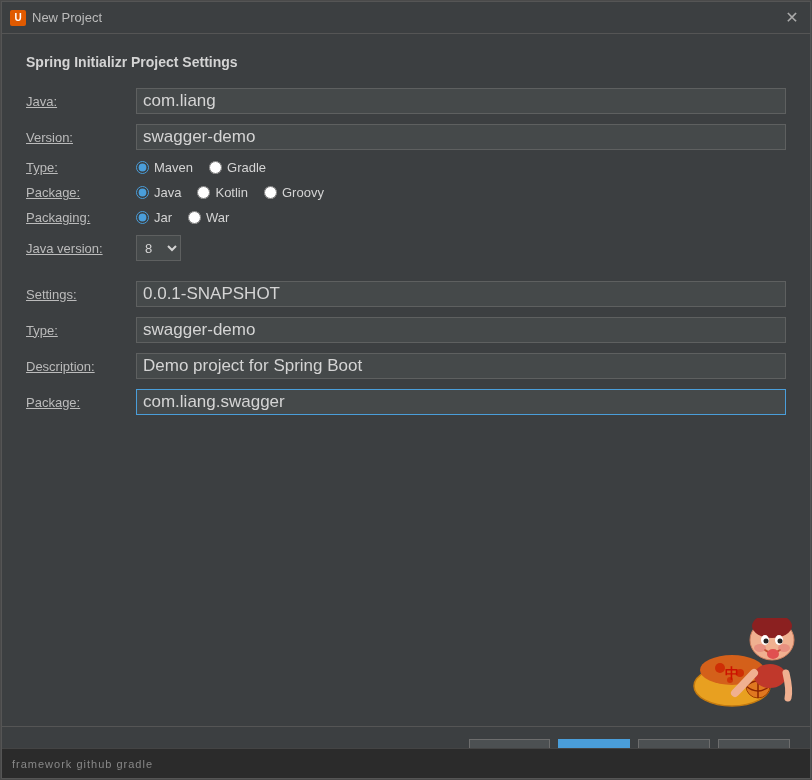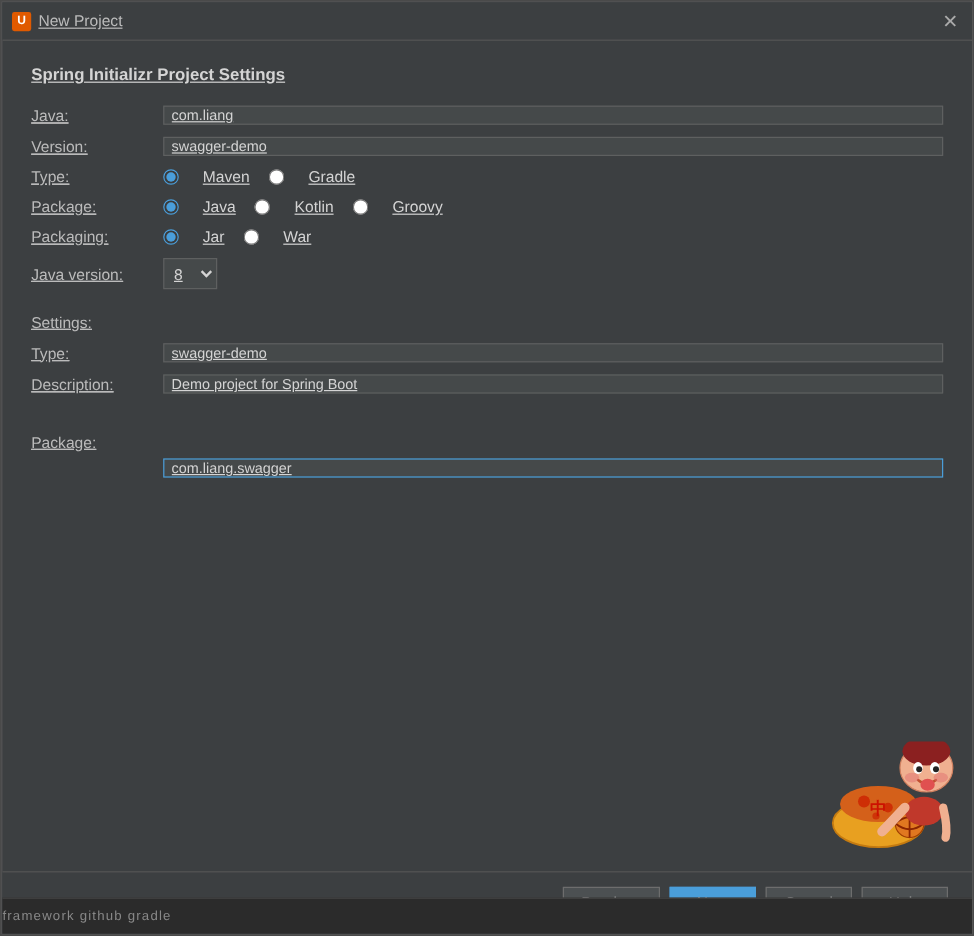--- a/index.html
+++ b/index.html
@@ -53,41 +53,39 @@
       align-items: center;
       justify-content: center;
       font-size: 10px;
       color: white;
       font-weight: bold;
     }
 
     .title-text {
       color: #bbbbbb;
       font-size: 13px;
-      text-decoration: underline;
     }
 
     .close-btn {
       width: 20px;
       height: 20px;
       background: none;
       border: none;
       color: #aaa;
       cursor: pointer;
       font-size: 16px;
       display: flex;
       align-items: center;
       justify-content: center;
     }
 
     .content {
       flex: 1;
       padding: 20px 24px;
       overflow: auto;
-      text-decoration: underline;
     }
 
     .section-title {
       font-size: 14px;
       font-weight: bold;
       color: #d4d4d4;
       margin-bottom: 18px;
     }
 
     .form-row {
@@ -102,45 +100,44 @@
       color: #bbbbbb;
       font-size: 13px;
     }
 
     .form-label span {
       text-decoration: underline;
     }
 
     .form-input {
       flex: 1;
-      height: 16px;
+      height: 26px;
       background: #45494a;
       border: 1px solid #5e6060;
       color: #d4d4d4;
       padding: 2px 6px;
-      font-size: 12px;
+      font-size: 17px;
       outline: none;
     }
 
     .form-input.active-border {
       border-color: #4a9eda;
-      margin-top: 44px;
     }
 
     .radio-group {
       display: flex;
       align-items: center;
       gap: 16px;
       flex: 1;
     }
 
     .radio-item {
       display: flex;
       align-items: center;
-      gap: 20px;
+      gap: 5px;
       cursor: pointer;
     }
 
     .radio-item input[type="radio"] {
       accent-color: #4a9eda;
       cursor: pointer;
     }
 
     .radio-item label {
       color: #d4d4d4;
@@ -206,21 +203,21 @@
     .bottom-bar {
       position: absolute;
       bottom: 0;
       left: 0;
       right: 0;
       height: 30px;
       background: #2b2b2b;
       border-top: 1px solid #444;
       display: flex;
       align-items: center;
-      padding: 0 0;
+      padding: 0 10px;
       overflow: hidden;
     }
 
     .bottom-bar-text {
       color: #888;
       font-size: 11px;
       letter-spacing: 1px;
     }
   </style>
 </head>
@@ -318,20 +315,21 @@
         <option value="17">17</option>
       </select>
     </div>
 
     <div class="separator"></div>
 
     <div class="form-row">
       <div class="form-label">
         <span>Settings:</span>
       </div>
+      <input type="text" class="form-input" value="0.0.1-SNAPSHOT" style="">
     </div>
 
     <div class="form-row">
       <div class="form-label">
         <span>Type:</span>
       </div>
       <input type="text" class="form-input" value="swagger-demo" style="">
     </div>
 
     <div class="form-row">

